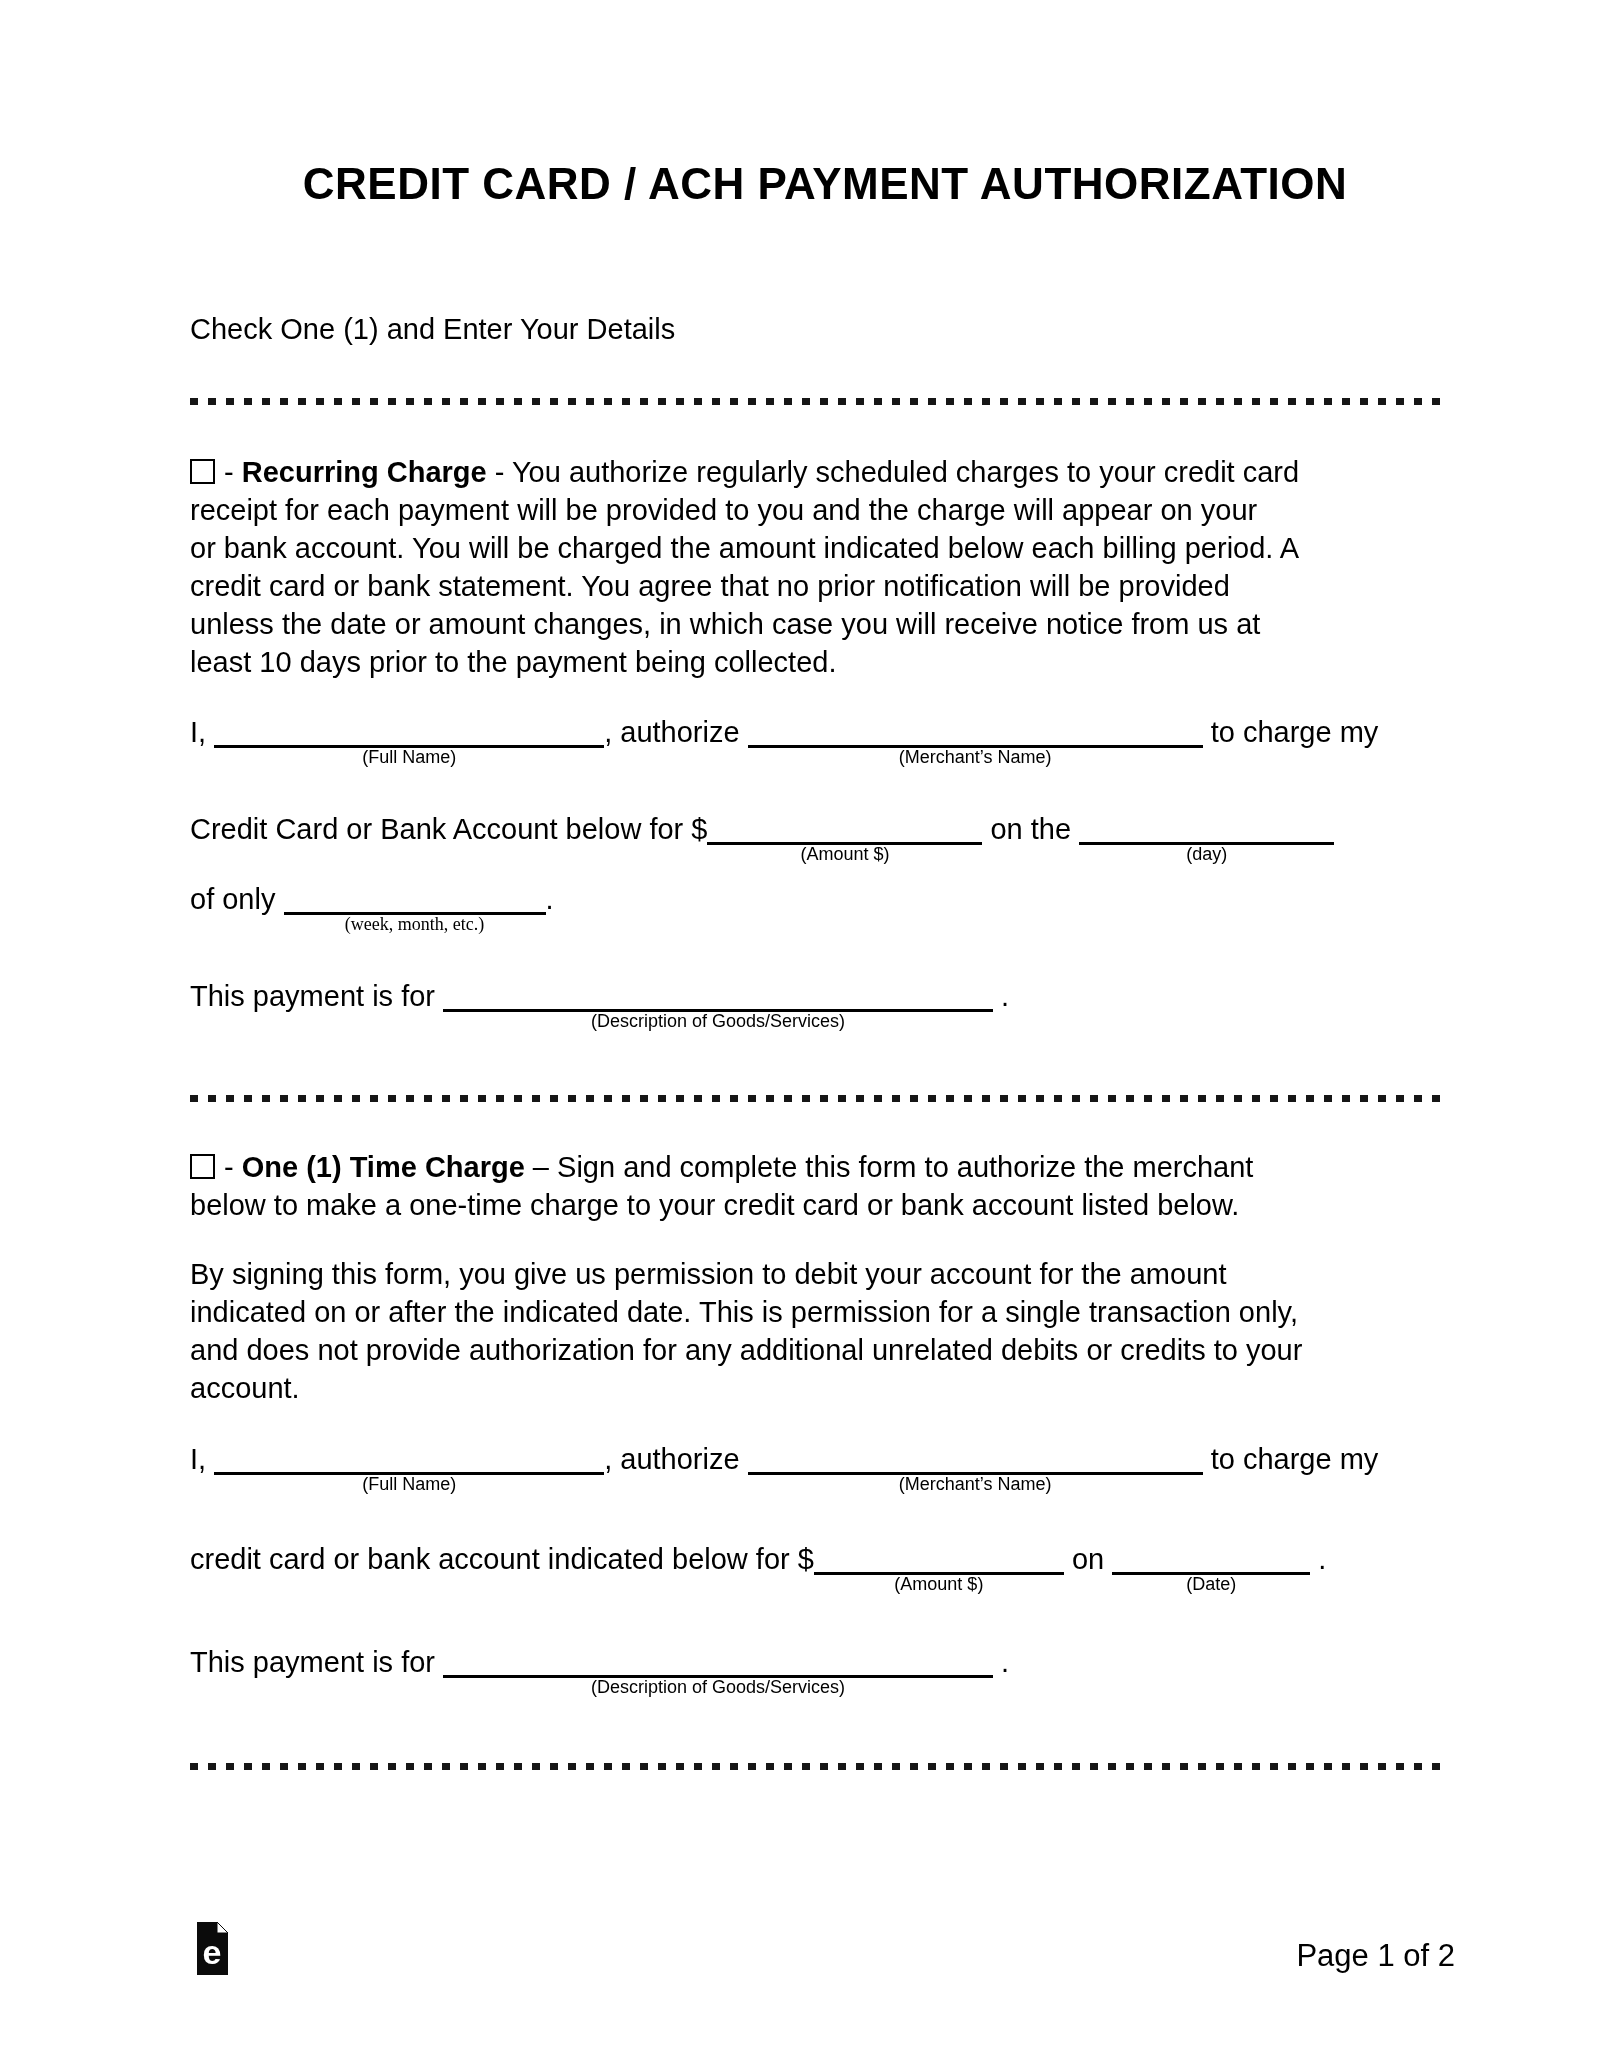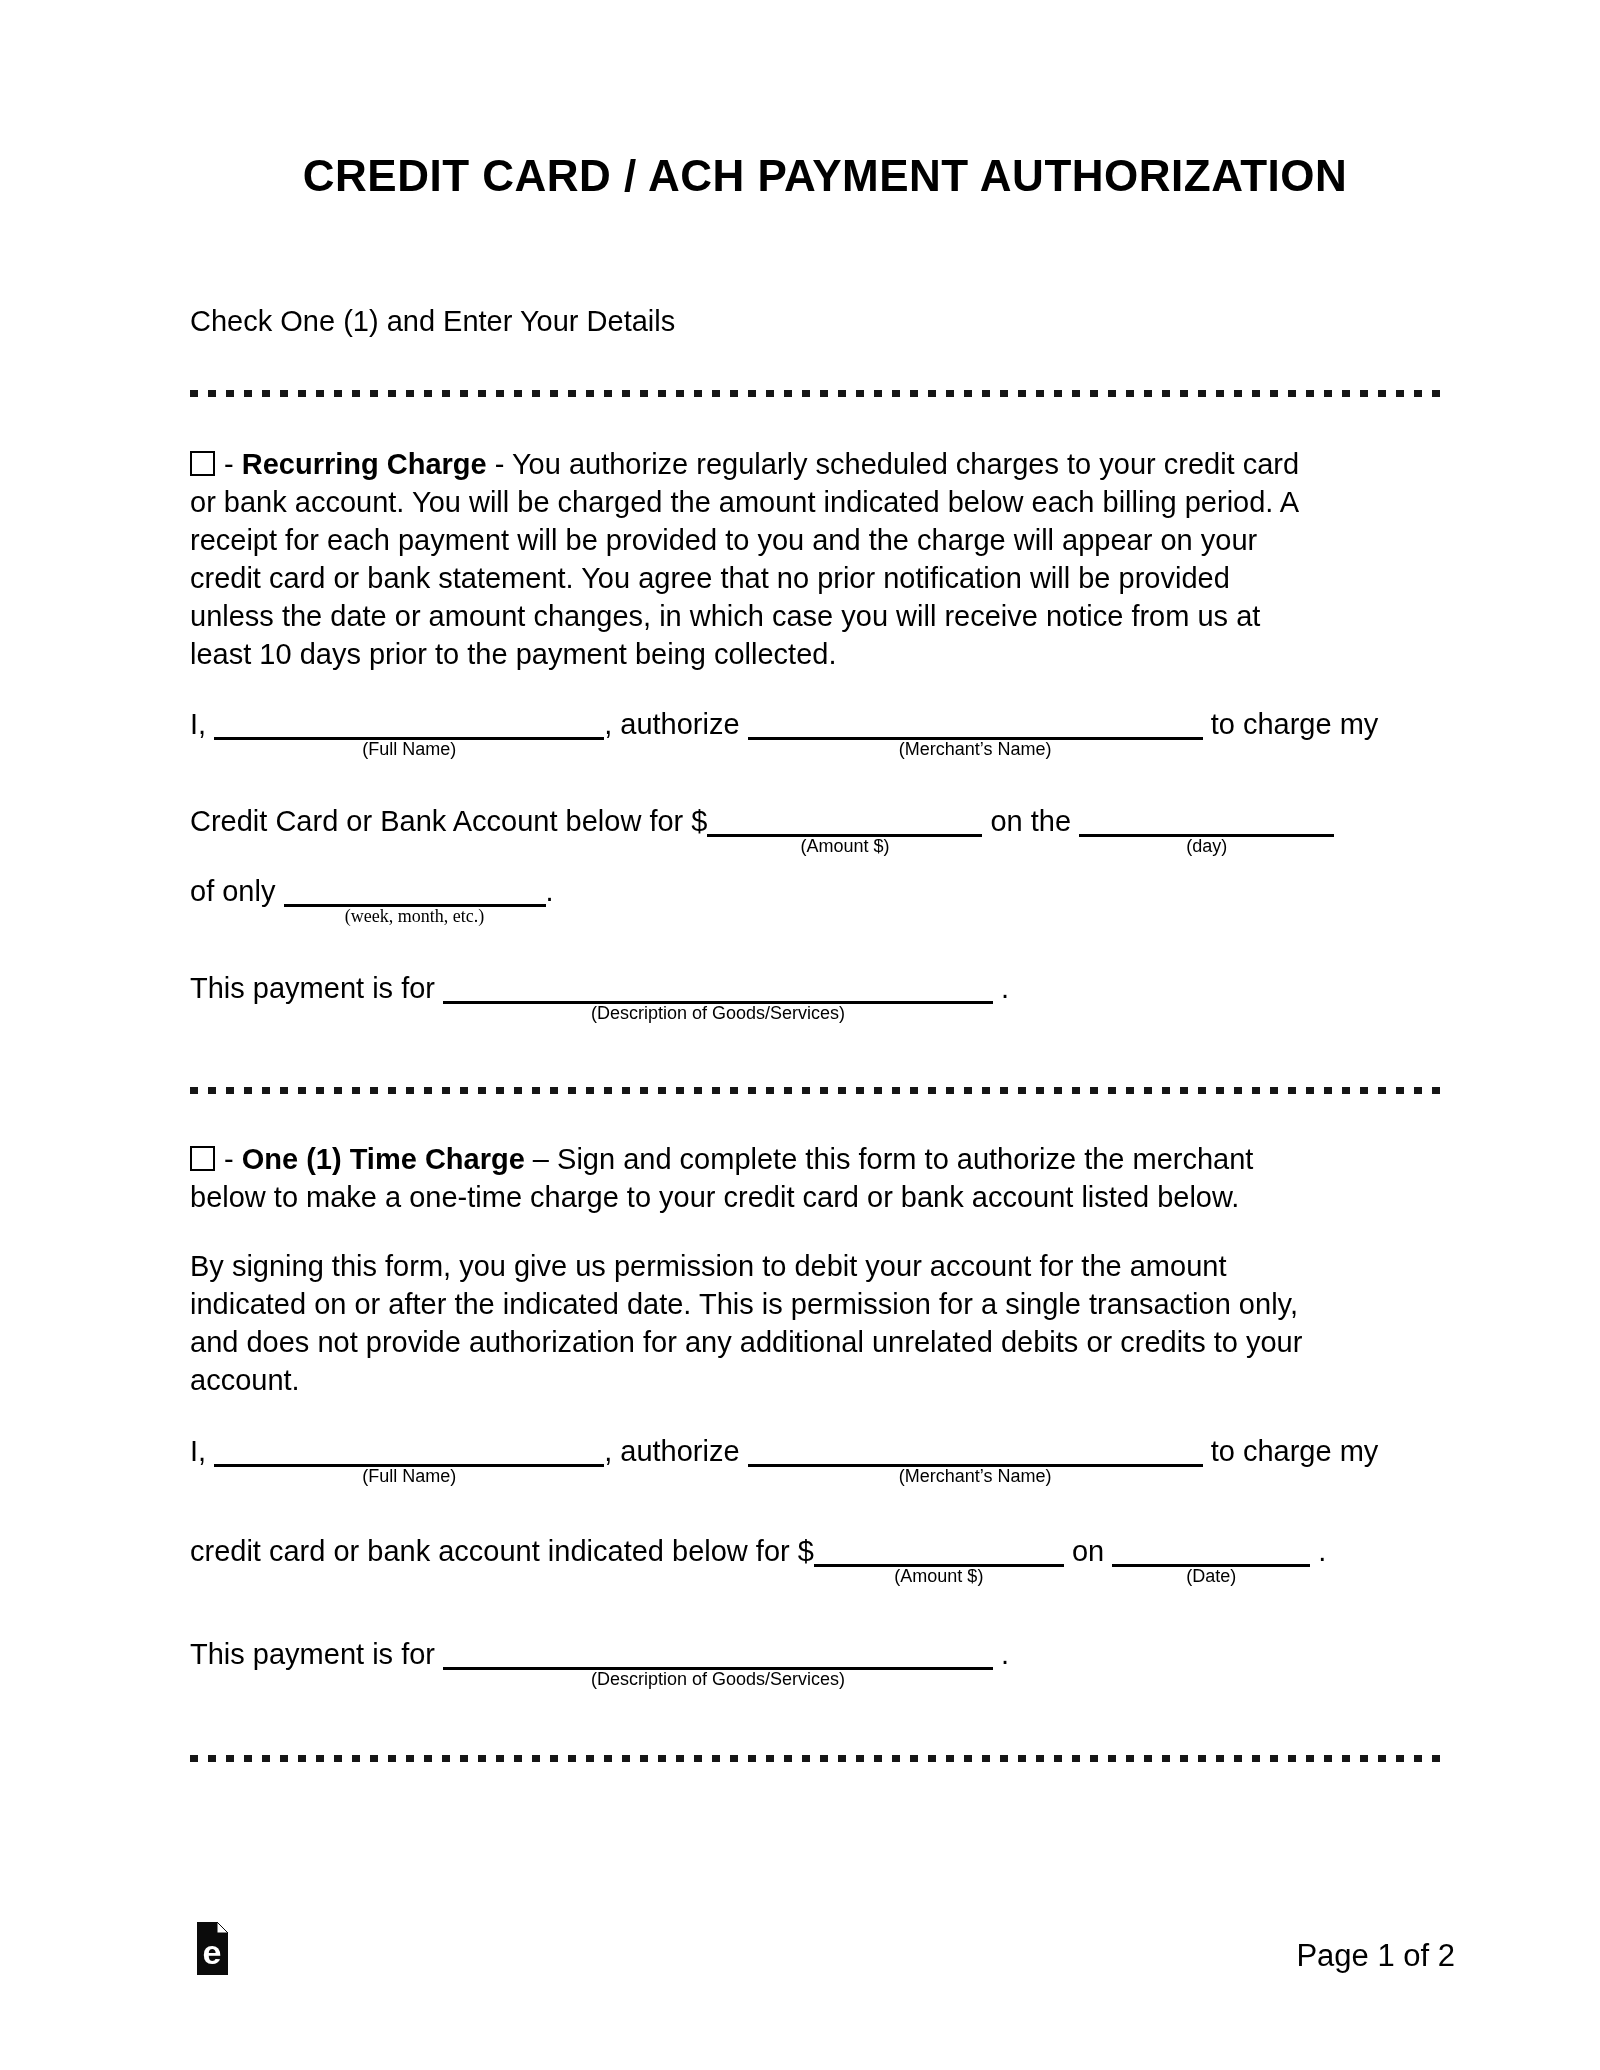--- a/index.html
+++ b/index.html
@@ -5,21 +5,21 @@
   html,body { margin:0; padding:0; background:#888; }
   .page {
     position:relative;
     width:1600px; height:2070px;
     background:#ffffff;
     font-family:"Liberation Sans", sans-serif;
     color:#000;
     overflow:hidden;
   }
   .content {
-    position:absolute; left:190px; top:0; width:1270px;
+    position:absolute; left:190px; top:8px; width:1270px;
     font-size:29px; line-height:38px;
   }
   h1.doc-title {
     margin:150px 0 0 0;
     font-size:44px; line-height:52px; font-weight:700;
     text-align:center; white-space:nowrap; letter-spacing:0.5px;
   }
   .check-line { margin-top:100px; white-space:nowrap; }
   .divider {
     height:7px; width:1253px;
@@ -77,22 +77,22 @@
   <div class="content">
 
     <h1 class="doc-title">CREDIT CARD / ACH PAYMENT AUTHORIZATION</h1>
 
     <div class="check-line">Check One (1) and Enter Your Details</div>
 
     <div class="divider d1"></div>
 
     <div class="para para-recurring">
       <div class="pline"><span class="checkbox"></span><span>- </span><b>Recurring Charge</b><span> - You authorize regularly scheduled charges to your credit card</span></div>
+      <div class="pline">receipt for each payment will be provided to you and the charge will appear on your</div>
       <div class="pline">or bank account. You will be charged the amount indicated below each billing period. A</div>
-      <div class="pline">receipt for each payment will be provided to you and the charge will appear on your</div>
       <div class="pline">credit card or bank statement. You agree that no prior notification will be provided</div>
       <div class="pline">unless the date or amount changes, in which case you will receive notice from us at</div>
       <div class="pline">least 10 days prior to the payment being collected.</div>
     </div>
 
     <div class="fill-line fl1"><span>I, </span><span class="blank w390"><span class="fill-value"></span><span class="caption">(Full Name)</span></span><span>, authorize </span><span class="blank w455"><span class="fill-value"></span><span class="caption">(Merchant’s Name)</span></span><span> to charge my</span></div>
 
     <div class="fill-line fl2"><span>Credit Card or Bank Account below for $</span><span class="blank w275"><span class="fill-value"></span><span class="caption">(Amount $)</span></span><span> on the </span><span class="blank w255"><span class="fill-value"></span><span class="caption">(day)</span></span></div>
 
     <div class="fill-line fl3"><span>of only </span><span class="blank w262"><span class="fill-value"></span><span class="caption">(week, month, etc.)</span></span><span>.</span></div>

